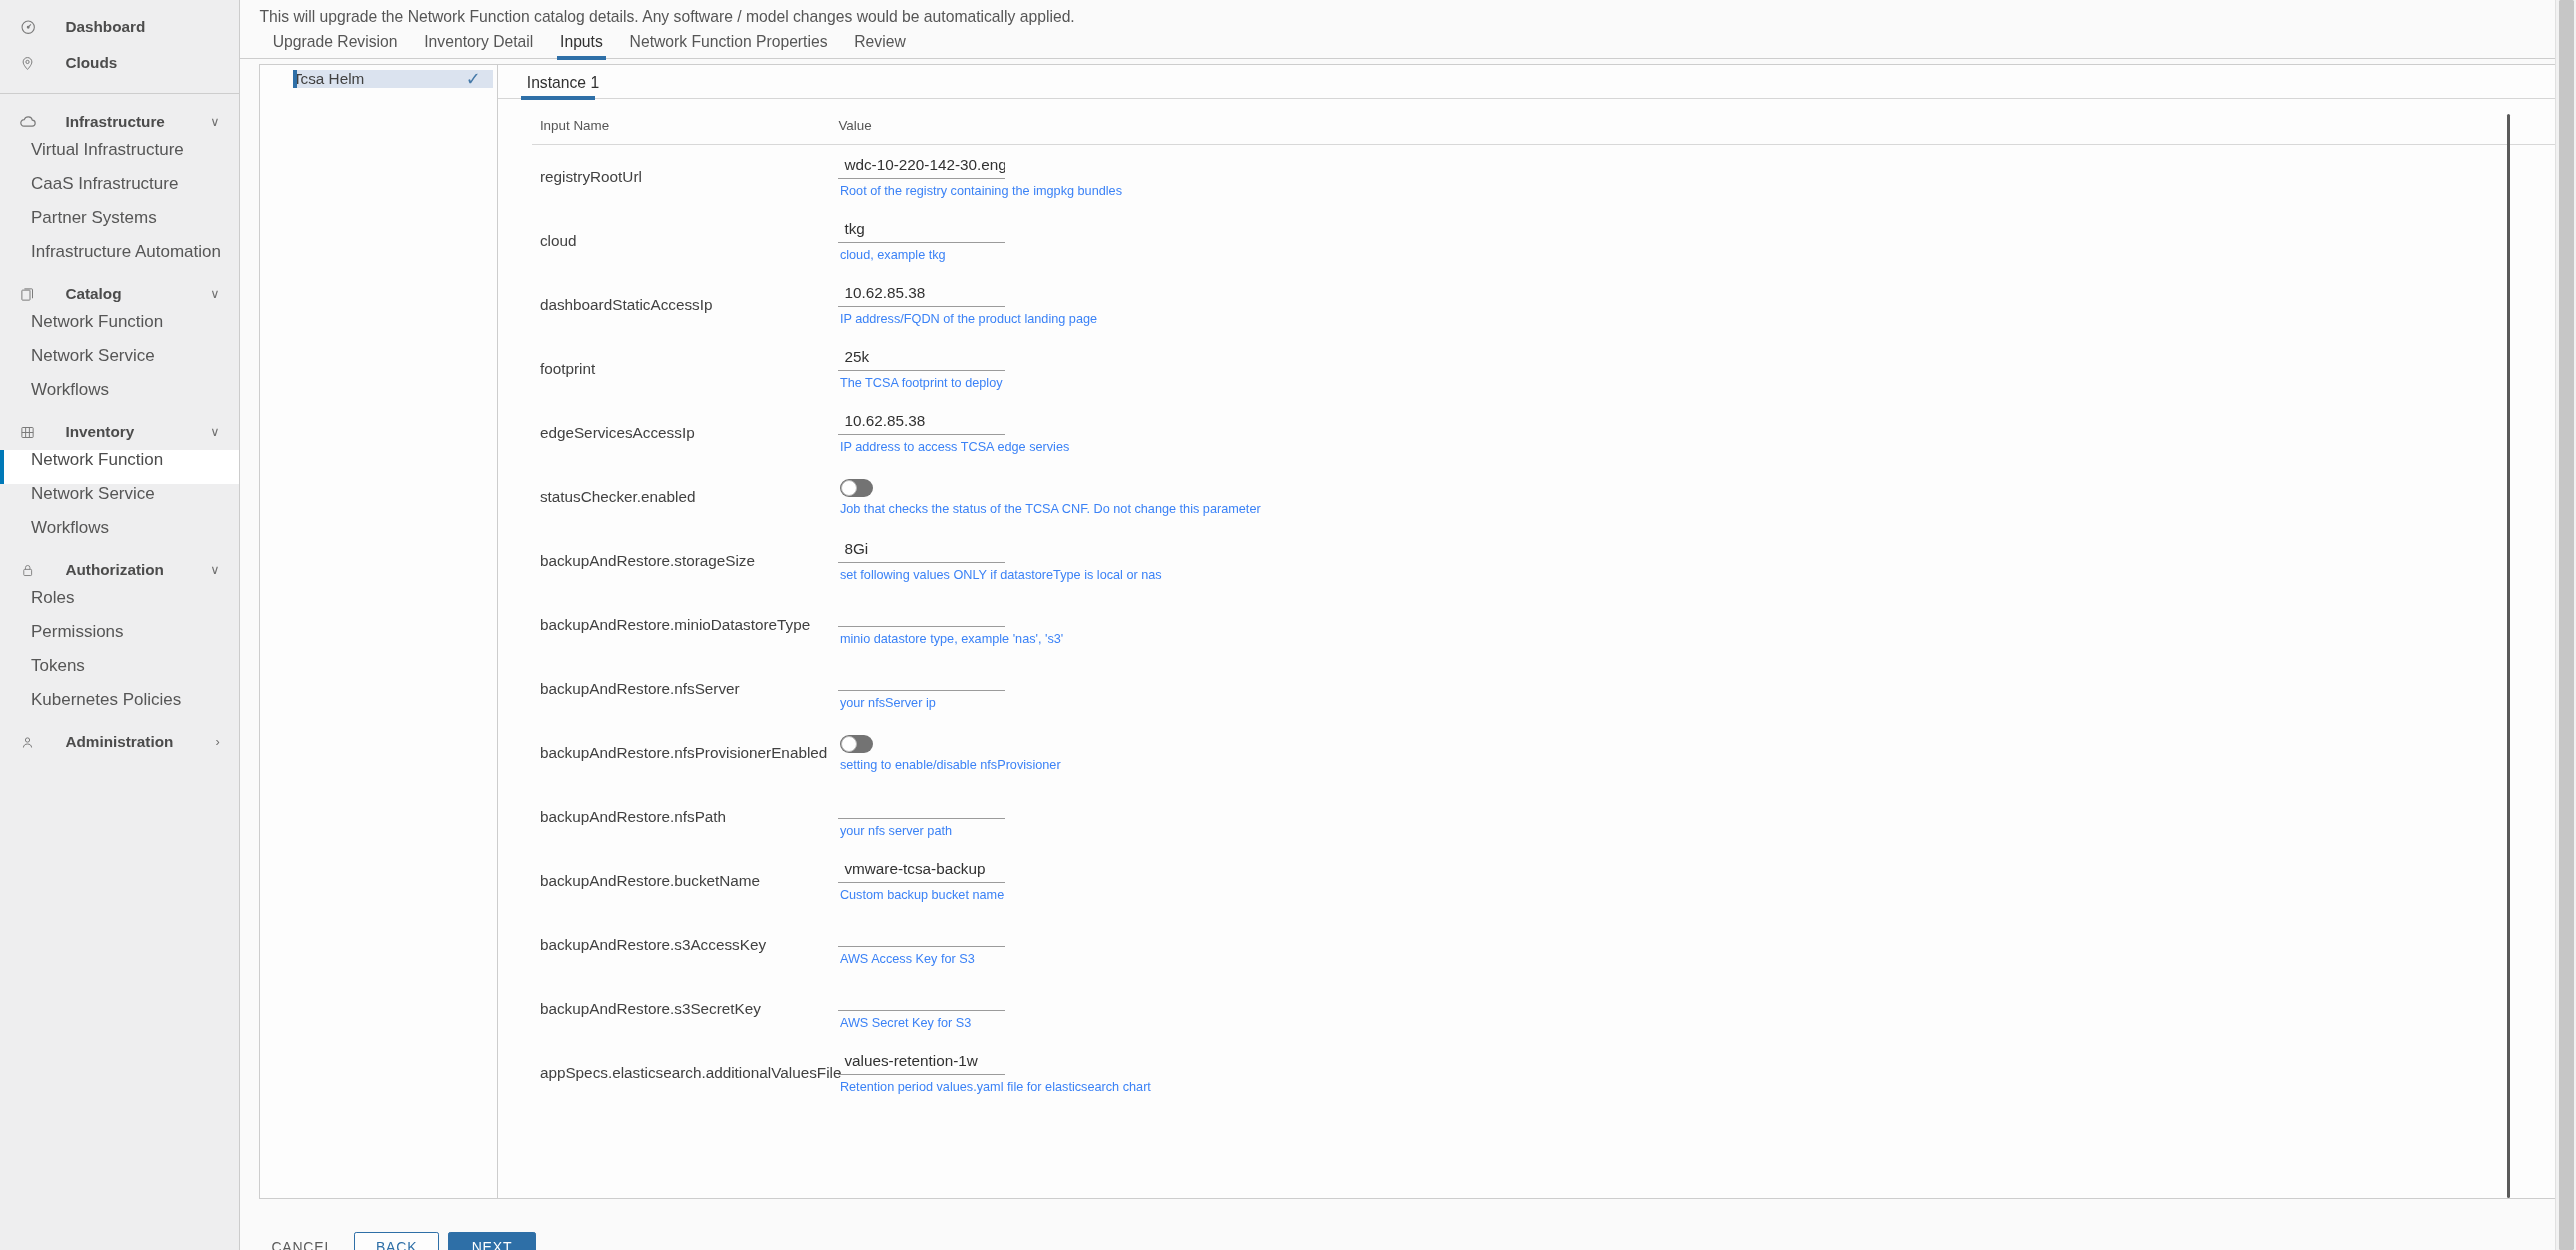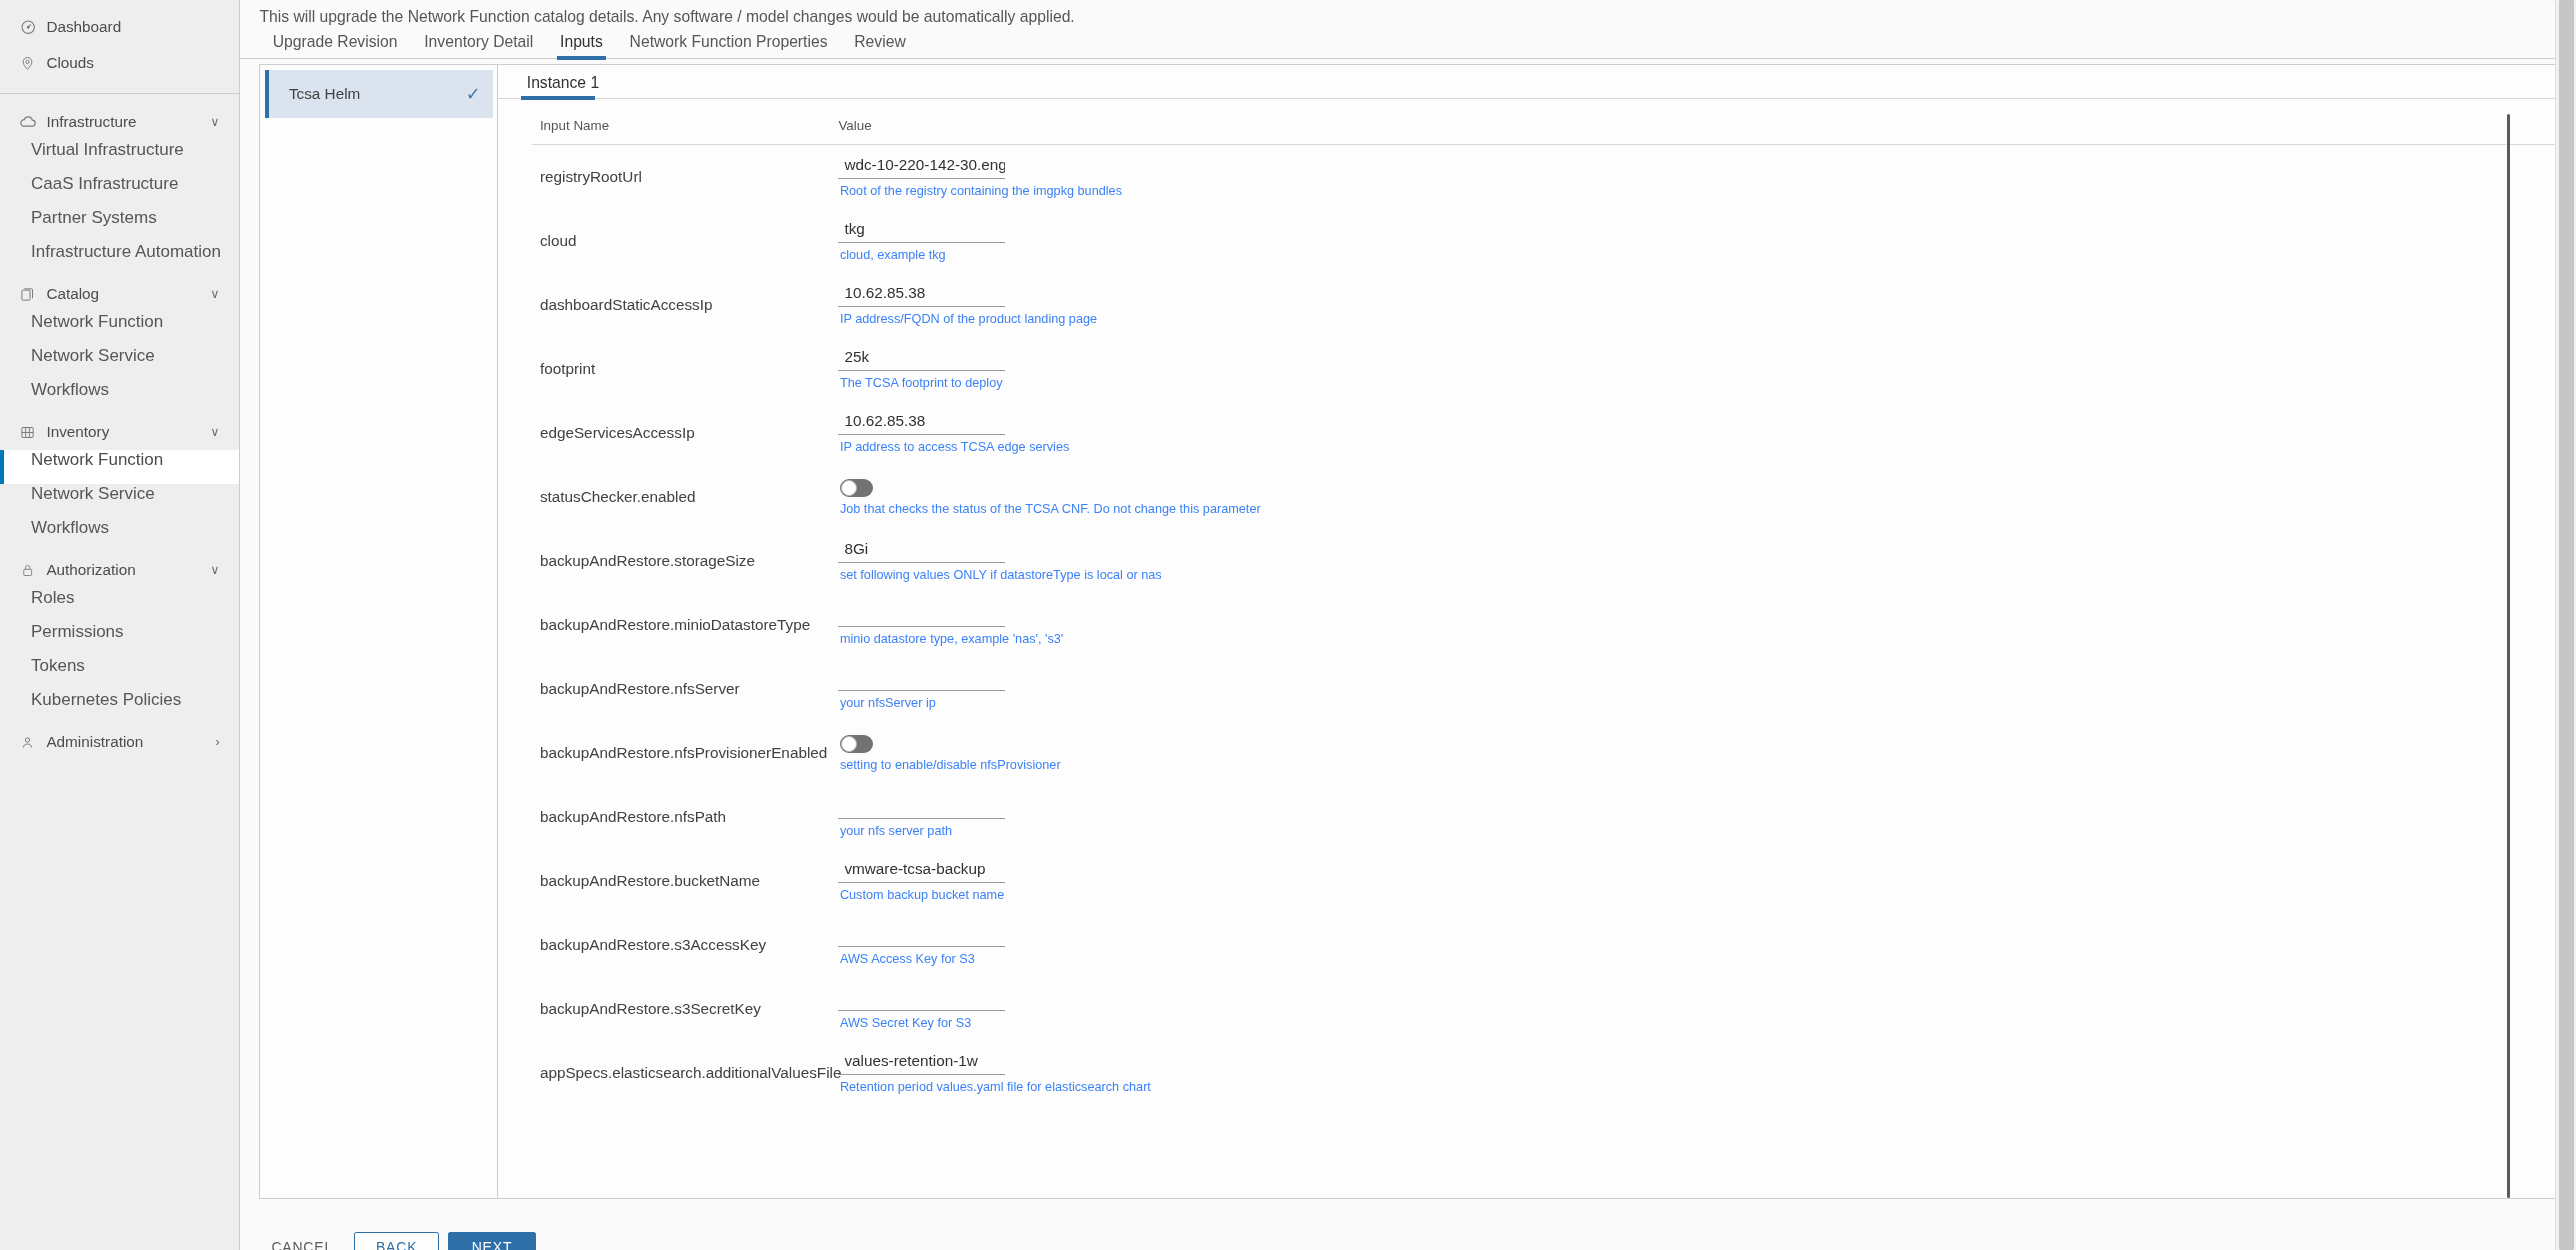--- a/index.html
+++ b/index.html
@@ -34,21 +34,21 @@
     position: relative;
   }
   .nav-row .ico {
     width: 19.4px; height: 19.4px;
     margin-right: 9px;
     flex: 0 0 19.4px;
     display: flex; align-items: center; justify-content: center;
     color: #7b7b7b;
   }
   .nav-row .ico svg { display:block; }
-  .nav-row .lbl { font-weight: normal; color: #4c4c4c; font-size: 15.3px; white-space: nowrap;}
+  .nav-row .lbl { font-weight: bold; color: #4c4c4c; font-size: 15.3px; white-space: nowrap; margin-left: 19px;}
   .nav-row .chev { margin-left: auto; color: #707070; font-size: 12.7px; line-height: 1; }
   .nav-child {
     display: flex; align-items: flex-start;
     height: 34px;
     padding-left: 31px;
     font-size: 17px;
     color: #565656;
     cursor: pointer;
     position: relative;
   }
@@ -111,27 +111,28 @@
   }
   #left-panel {
     width: 239px;
     flex: 0 0 239px;
     border: 0.7px solid #cdcdcd;
     background: #fdfdfd;
     padding: 4.5px;
   }
   .comp-item {
     display:flex; align-items:center;
-    height: 48px;
+    height: 18px;
     background: #dbe3ef;
-    padding: 0 12px 0 24px;
+    padding: 0 12px 0 0;
     position: relative;
     font-size: 15.3px;
     color: #414141;
     cursor: pointer;
+    margin-left: 28px;
   }
   .comp-item::before {
     content:""; position:absolute; left:0; top:0; bottom:0;
     width: 3.7px; background:#2e6fa7;
   }
   .comp-item .chk { margin-left:auto; color:#4579a8; font-size: 18px; line-height:1; }
 
   #right-panel {
     flex: 1 1 auto;
     border: 0.7px solid #cdcdcd;

